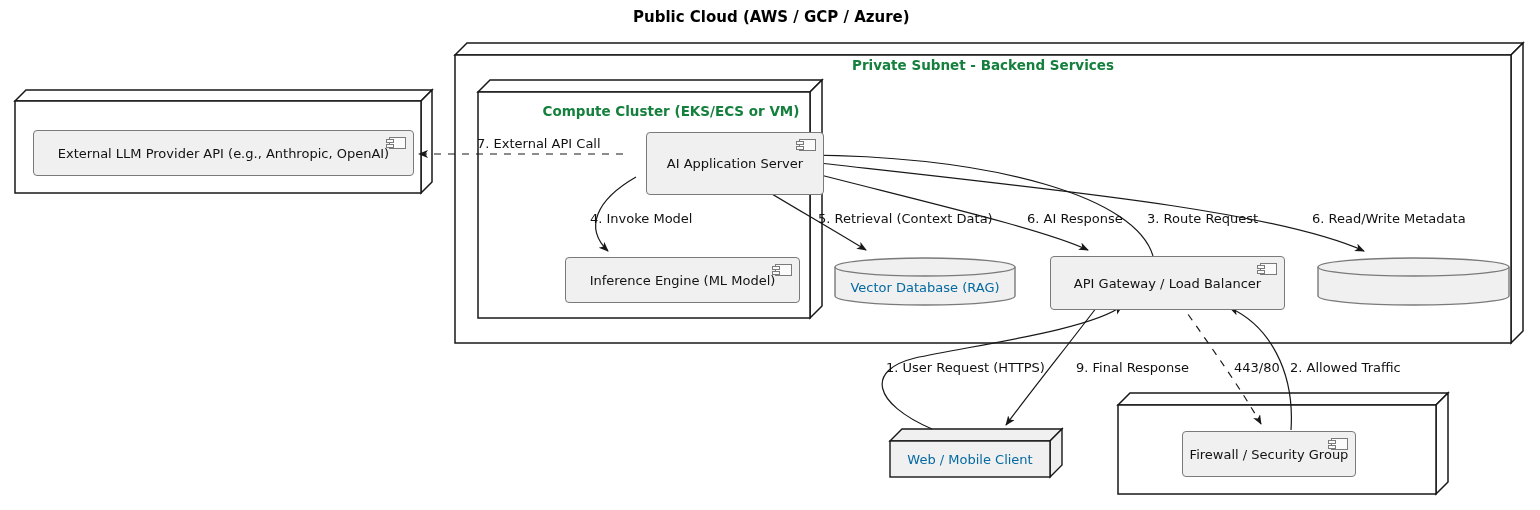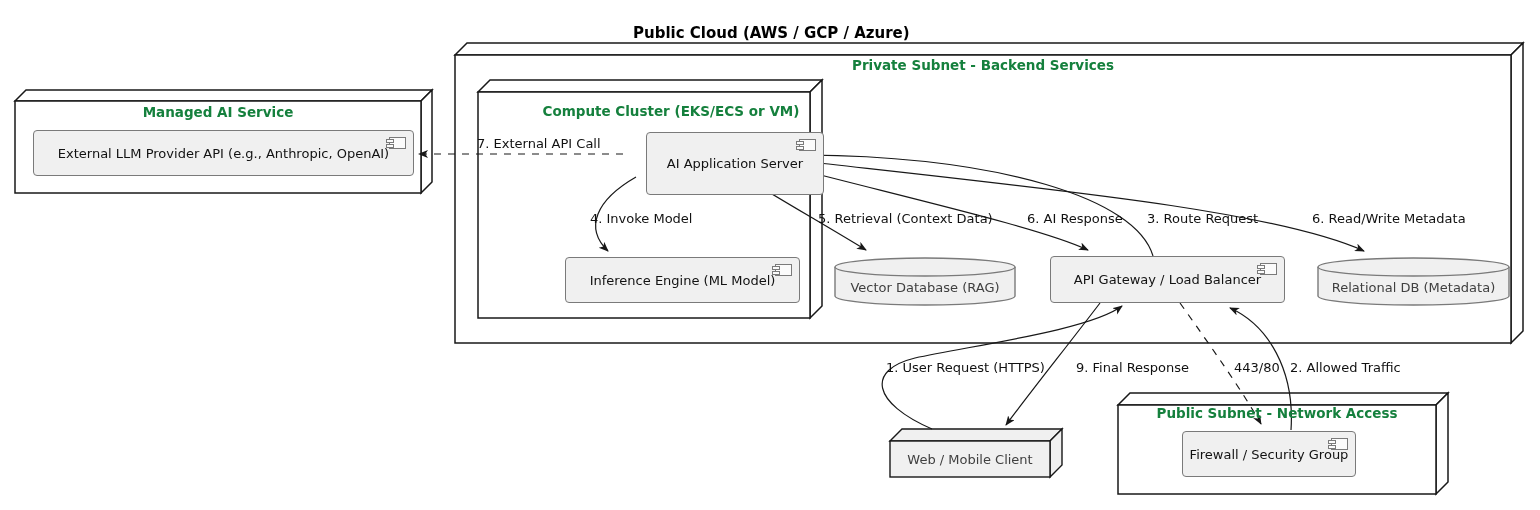--- a/index.html
+++ b/index.html
@@ -6,21 +6,21 @@
   .canvas {
     position:relative; width:1540px; height:510px; overflow:hidden;
     background:#ffffff;
     font-family:"DejaVu Sans", sans-serif;
     color:#111;
   }
   svg.layer { position:absolute; left:0; top:0; }
 
   .main-title {
     position:absolute; font-weight:bold; font-size:15px; color:#000;
-    text-align:center; white-space:nowrap;margin-top:16px;
+    text-align:center; white-space:nowrap;
   }
   .ntitle {
     position:absolute; font-weight:bold; font-size:13.5px; color:#15803d;
     text-align:center; white-space:nowrap;
   }
   .comp {
     position:absolute; background:#f0f0f0; border:1.4px solid #7a7a7a;
     border-radius:4px; display:flex; align-items:center; justify-content:center;
     font-size:13px; color:#121212; box-sizing:border-box; white-space:nowrap;
   }
@@ -29,21 +29,21 @@
     border:1.2px solid #7a7a7a; background:#fbfbfb;
   }
   .cicon::before, .cicon::after {
     content:""; position:absolute; left:-4.5px; width:6px; height:2px;
     border:1.2px solid #7a7a7a; background:#fbfbfb;
   }
   .cicon::before { top:0.5px; }
   .cicon::after  { bottom:0.5px; }
   .dblabel {
     position:absolute; display:flex; align-items:center; justify-content:center;
-    font-size:13px; color:#404040; white-space:nowrap;
+    font-size:13px; color:#0369a1; white-space:nowrap;
   }
   .elabel {
     position:absolute; font-size:13px; color:#111; white-space:nowrap;
   }
 </style>
 </head>
 <body>
 
 <div class="canvas">
 
@@ -104,55 +104,52 @@
       <path d="M1100,303 C1068,345 1032,390 1006,425" marker-end="url(#arr)"></path>
       <path d="M1180,303 C1212,348 1243,392 1261,424" stroke-dasharray="7,7" marker-end="url(#arr)"></path>
       <path d="M1291,430 C1295,370 1268,325 1230,308" marker-end="url(#arr)"></path>
     </g>
   </svg>
 
   <div class="main-title" style="left:633px; top:8px; width:260px;">Public Cloud (AWS / GCP / Azure)</div>
 
   <div class="ntitle" style="left:455px; top:57px; width:1056px;">Private Subnet - Backend Services</div>
 
-  <div class="ntitle" style="left:15px; top:104px; width:406px;">Managed AI Service</div>
 
   <div class="ntitle" style="left:478px; top:103px; width:332px;margin-left:27px;">Compute Cluster (EKS/ECS or VM)</div>
 
-  <div class="ntitle" style="left:1118px; top:405px; width:318px;">Public Subnet - Network Access</div>
 
   <div class="comp" style="left:33px; top:130px; width:381px; height:46px;">
     <span class="cicon"></span>
     <span>External LLM Provider API (e.g., Anthropic, OpenAI)</span>
   </div>
 
   <div class="comp" style="left:623px; top:132px; width:178px; height:63px;margin-left:23px;">
     <span class="cicon"></span>
     <span>AI Application Server</span>
   </div>
 
   <div class="comp" style="left:565px; top:257px; width:235px; height:46px;">
     <span class="cicon"></span>
     <span>Inference Engine (ML Model)</span>
   </div>
 
-  <div class="comp" style="left:1050px; top:256px; width:235px; height:47px;">
+  <div class="comp" style="left:1050px; top:256px; width:235px; height:54px;">
     <span class="cicon"></span>
     <span>API Gateway / Load Balancer</span>
   </div>
 
   <div class="comp" style="left:1182px; top:431px; width:174px; height:46px;">
     <span class="cicon"></span>
     <span>Firewall / Security Group</span>
   </div>
 
   <div class="dblabel" style="left:890px; top:441px; width:160px; height:36px;">Web / Mobile Client</div>
 
   <div class="dblabel" style="left:835px; top:276px; width:180px; height:22px;">Vector Database (RAG)</div>
-  <div class="dblabel" style="left:1318px; top:276px; width:191px; height:22px;">Relational DB (Metadata)</div>
 
   <div class="elabel" style="left:457px; top:136px;padding-left:20px;">7. External API Call</div>
   <div class="elabel" style="left:590px; top:211px;">4. Invoke Model</div>
   <div class="elabel" style="left:818px; top:211px;">5. Retrieval (Context Data)</div>
   <div class="elabel" style="left:1027px; top:211px;">6. AI Response</div>
   <div class="elabel" style="left:1147px; top:211px;">3. Route Request</div>
   <div class="elabel" style="left:1312px; top:211px;">6. Read/Write Metadata</div>
   <div class="elabel" style="left:886px; top:360px;">1. User Request (HTTPS)</div>
   <div class="elabel" style="left:1076px; top:360px;">9. Final Response</div>
   <div class="elabel" style="left:1234px; top:360px;">443/80</div>

